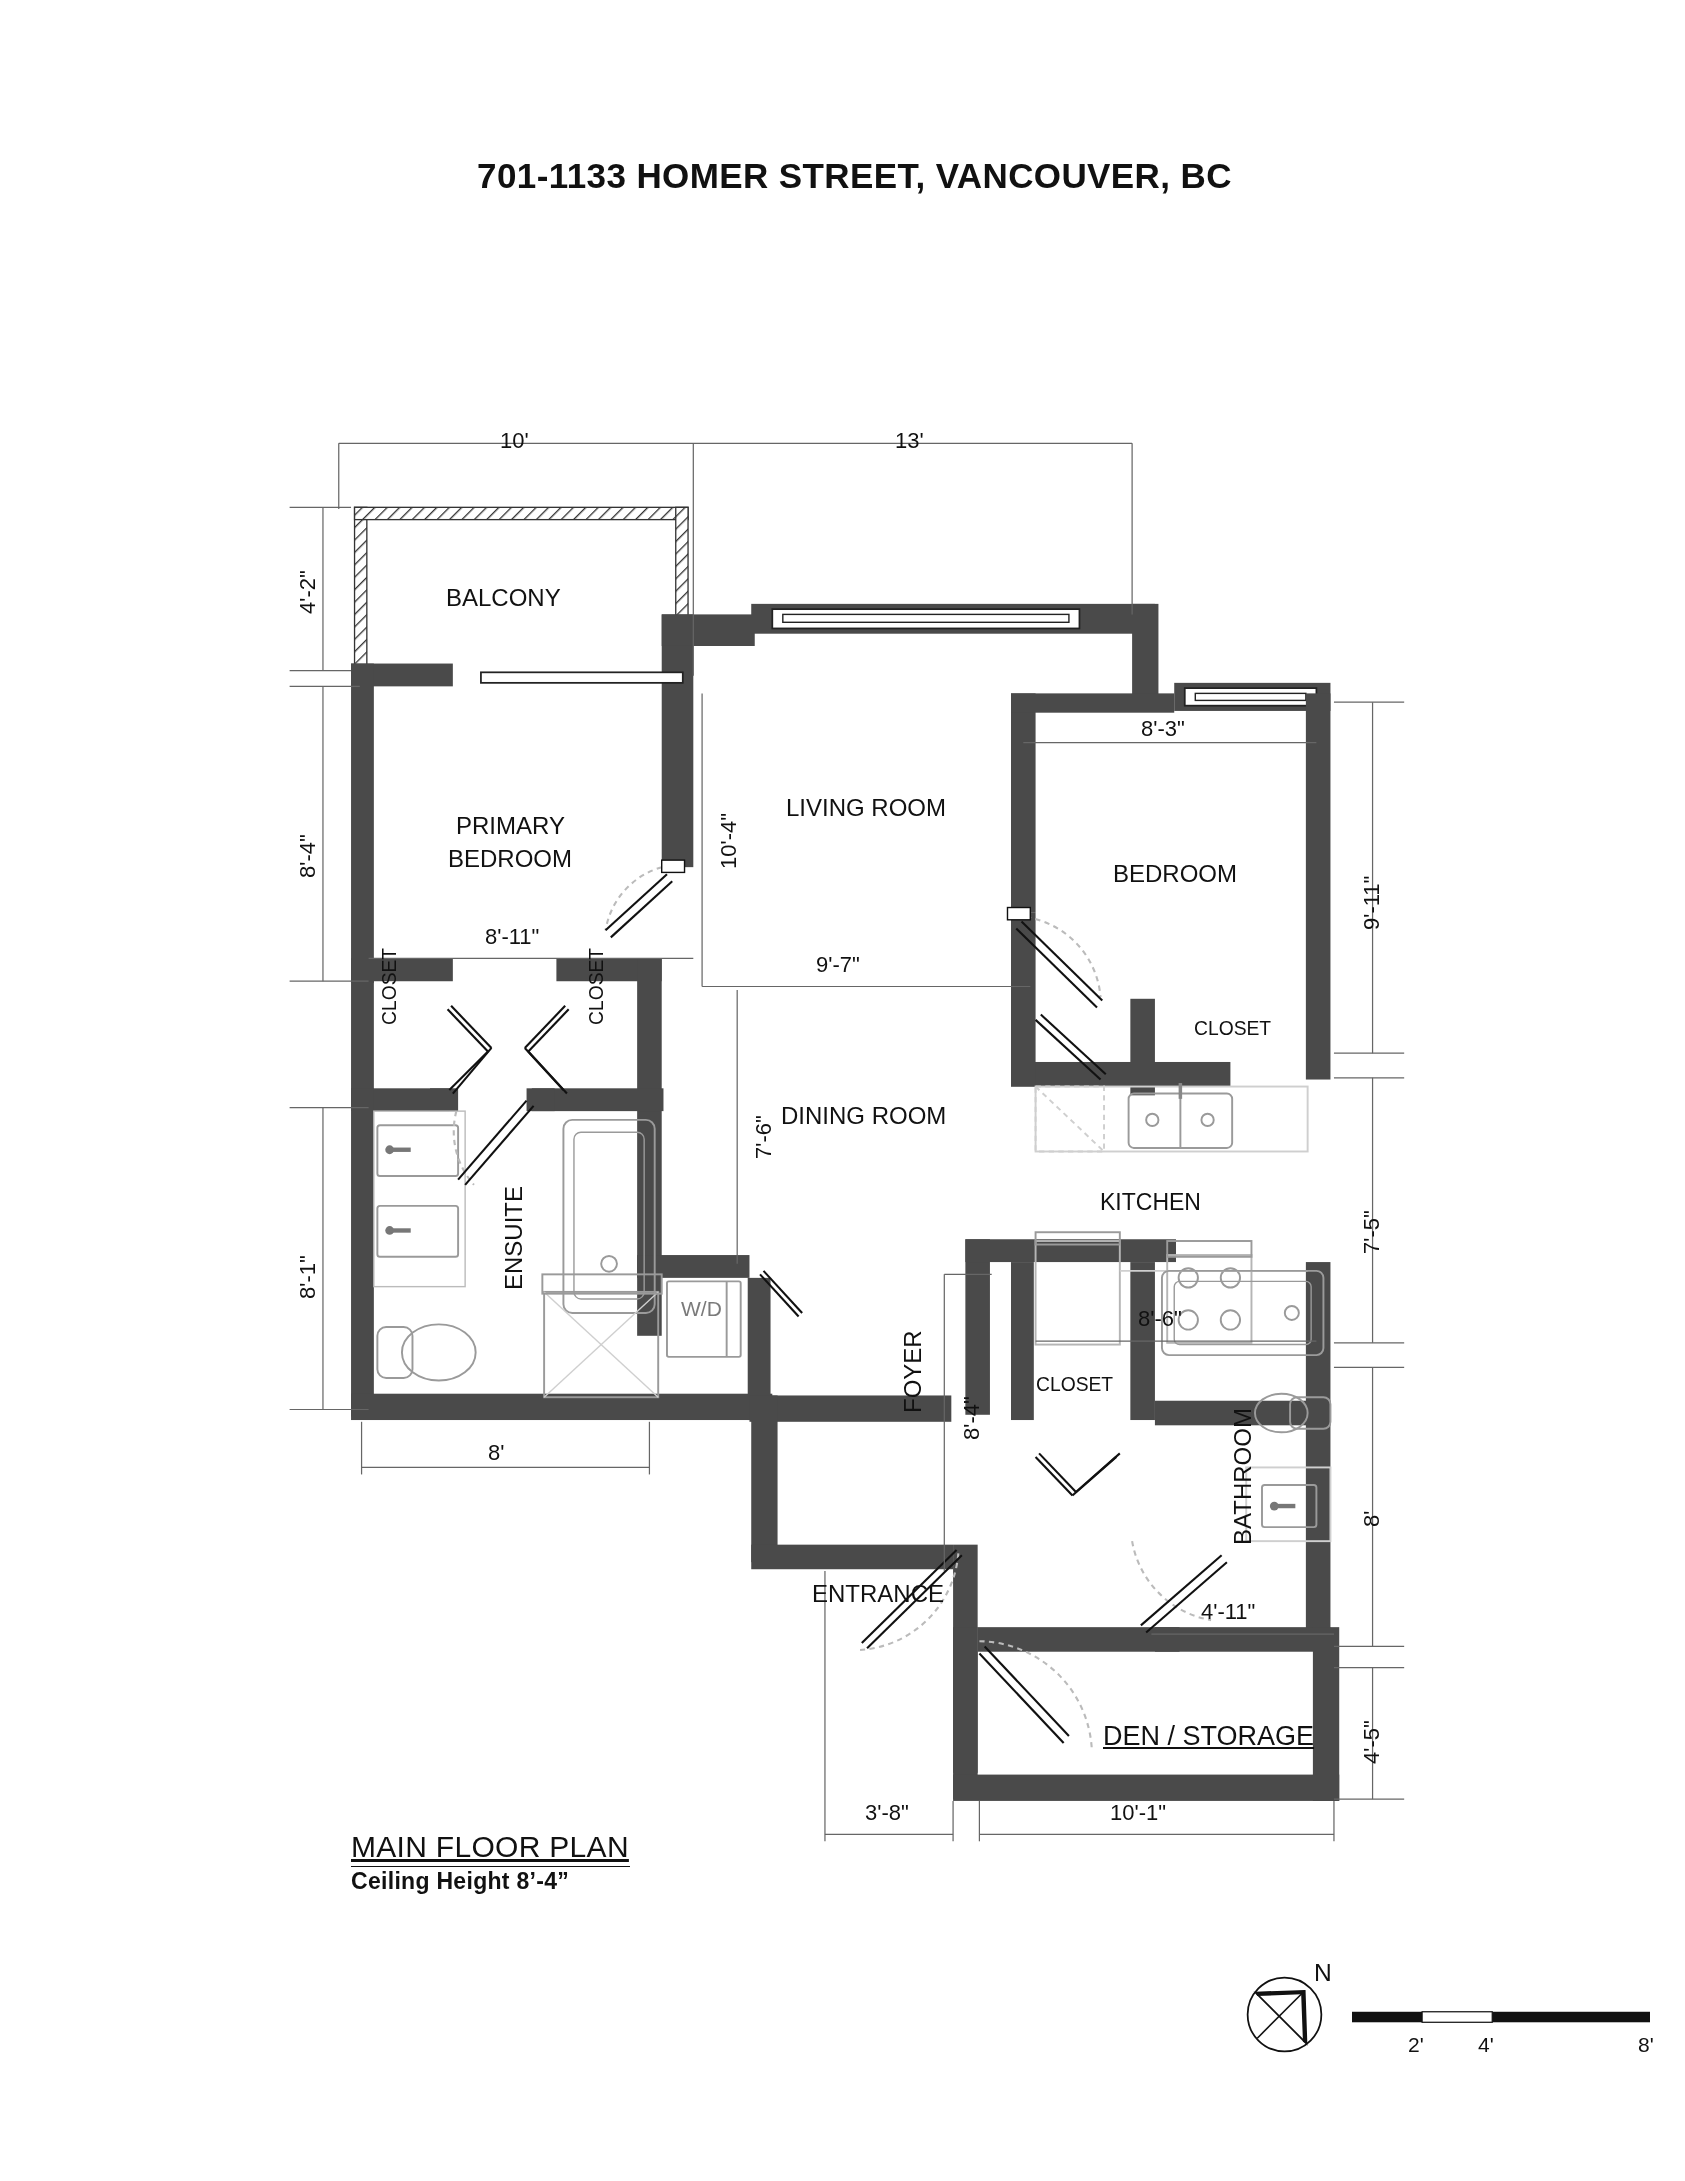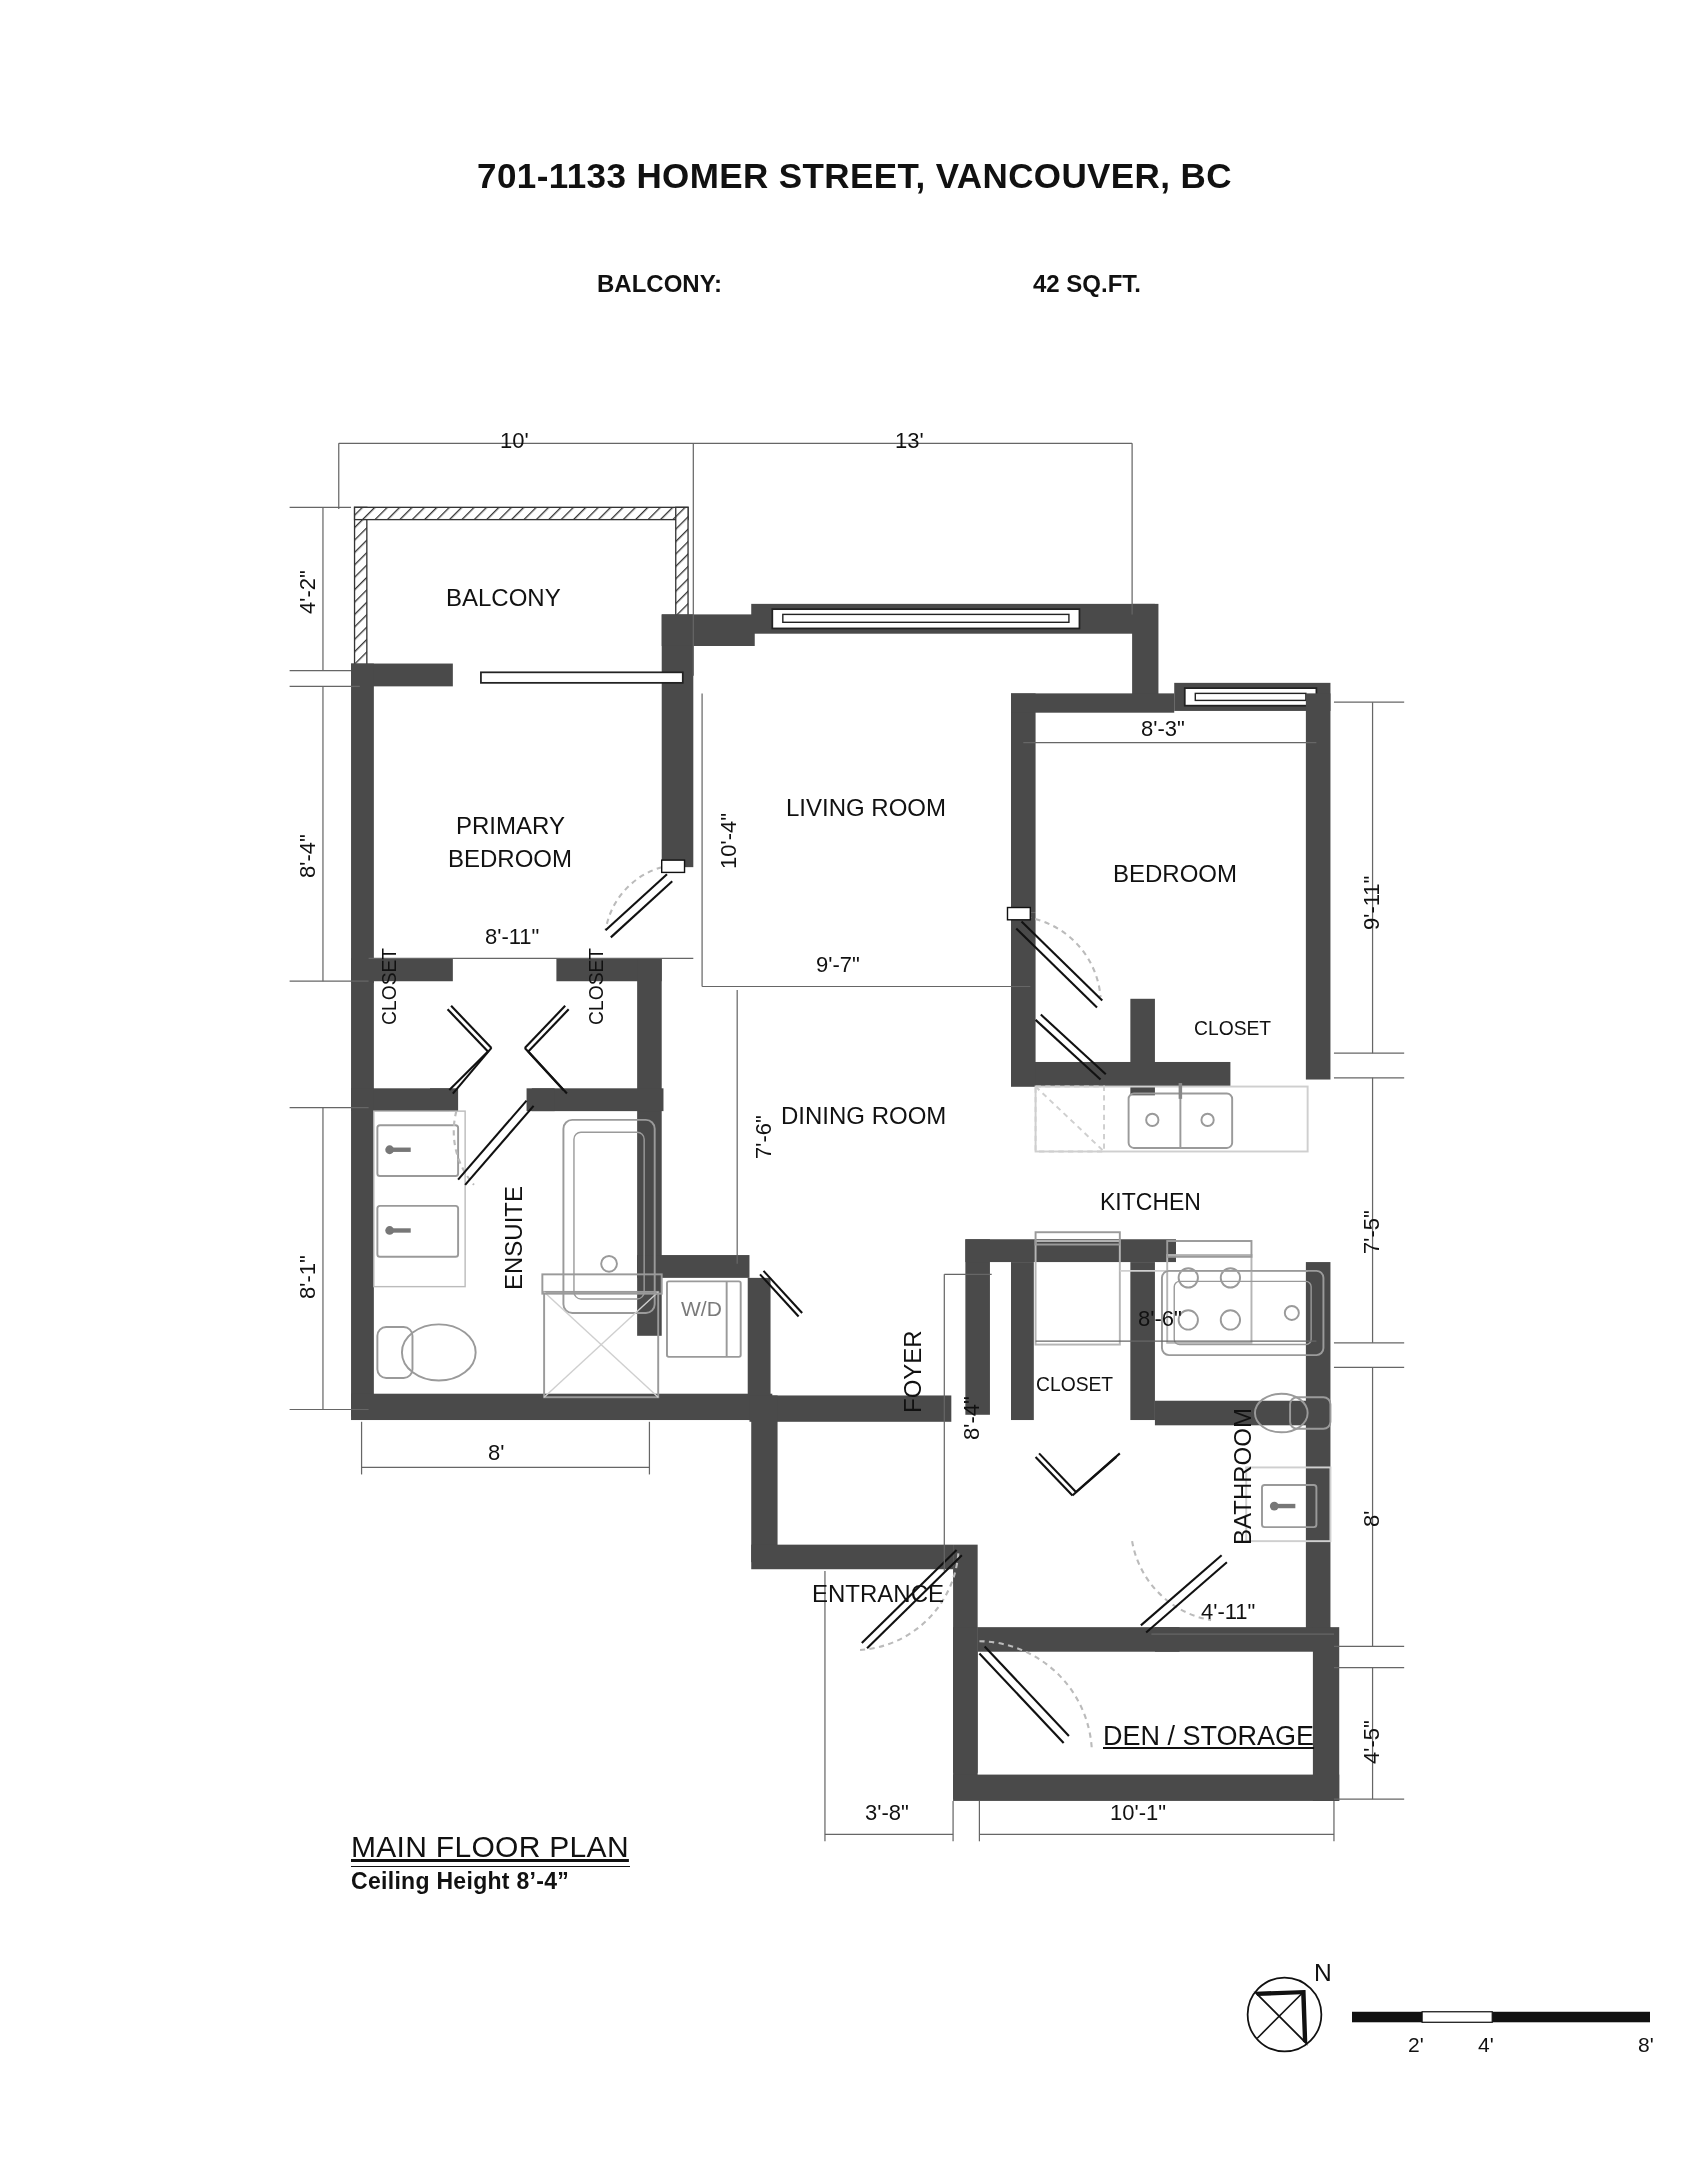--- a/index.html
+++ b/index.html
@@ -31,24 +31,20 @@
   #scalebar{position:absolute;left:1352px;top:2010px;}
   .sc-tick{position:absolute;font-size:21px;top:23px;}
   svg{display:block;}
 </style>
 </head>
 <body>
 
 <div id="title">701-1133 HOMER STREET, VANCOUVER, BC</div>
 
 <div id="areas">
-  <div class="row second">
-    <span class="lbl">BALCONY:</span>
-    <span class="val">42 SQ.FT.</span>
-  </div>
 </div>
 
 <div id="plan">
 <svg width="1685" height="2181" viewBox="0 0 1920 2485" xmlns="http://www.w3.org/2000/svg">
   <defs>
     <pattern id="hatch" width="10" height="10" patternTransform="rotate(45)" patternUnits="userSpaceOnUse">
       <rect width="10" height="10" fill="#ffffff"></rect>
       <line x1="0" y1="0" x2="0" y2="10" stroke="#333" stroke-width="3"></line>
     </pattern>
     <marker id="tick" markerWidth="14" markerHeight="14" refX="7" refY="7" orient="auto">

